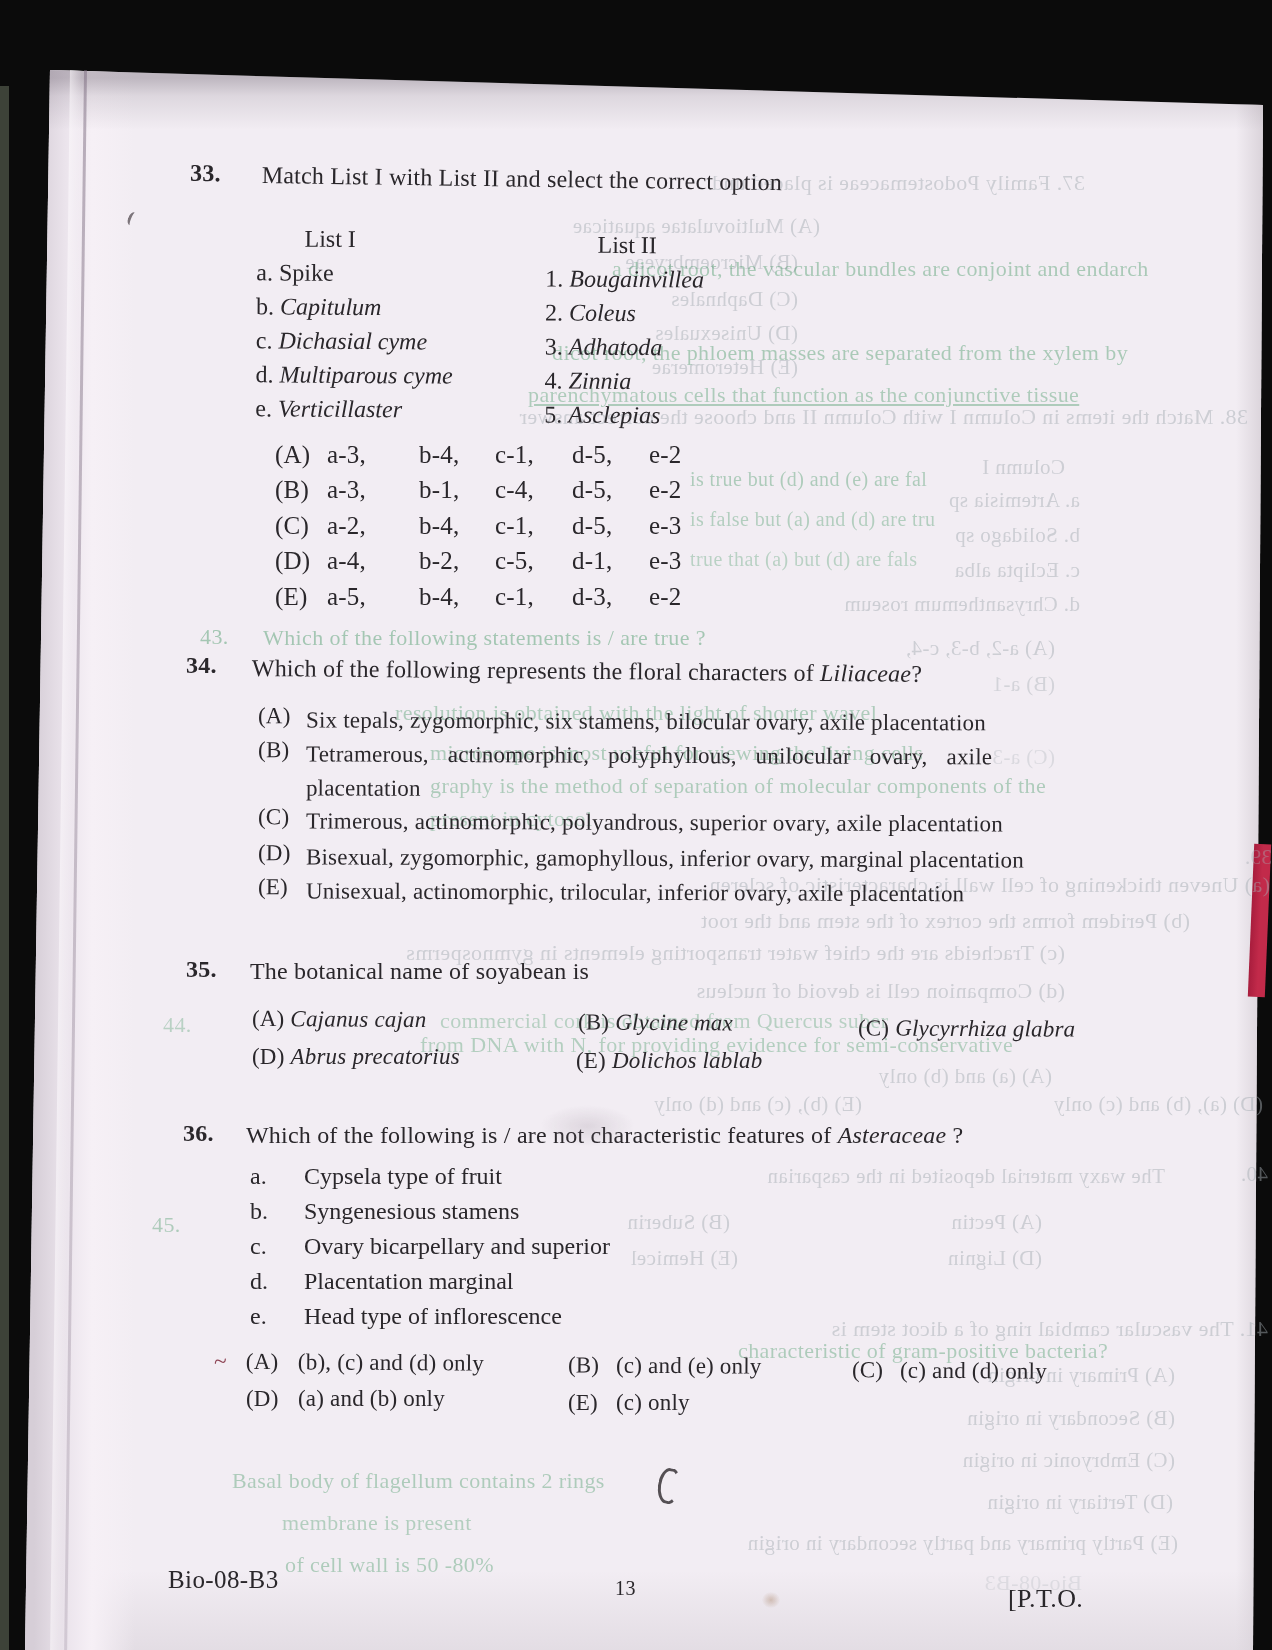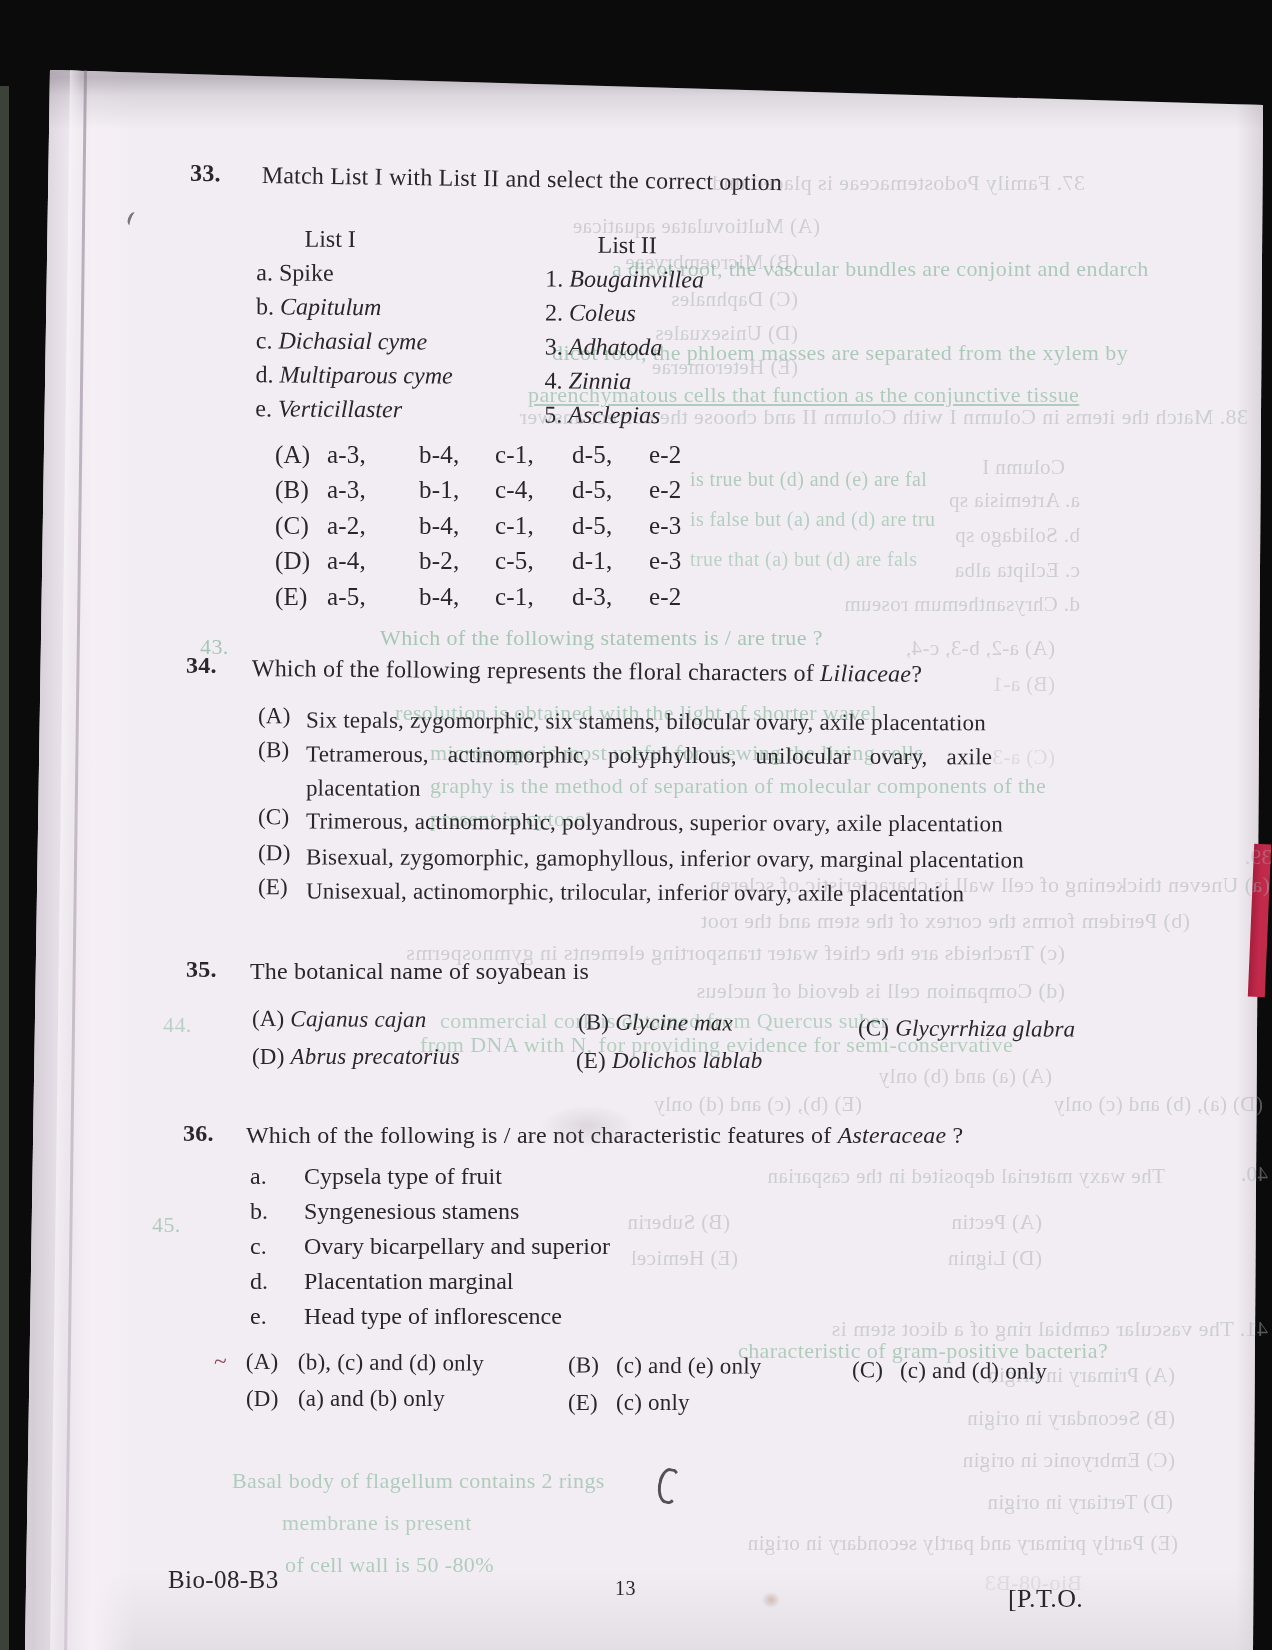--- a/index.html
+++ b/index.html
@@ -122,22 +122,22 @@
       <div class="ghost mir" style="left: 905px; top: 1448px; width: 270px; font-size: 21px;">(C)    Embryonic in origin</div>
       <div class="ghost mir" style="left: 918px; top: 1490px; width: 255px; font-size: 21px;">(D)    Tertiary in origin</div>
       <div class="ghost mir" style="left: 618px; top: 1531px; width: 560px; font-size: 21px;">(E)    Partly primary and partly secondary in origin</div>
       <div class="ghost mir" style="left: 962px; top: 1570px; width: 120px; font-size: 22px; opacity: 0.25;">Bio-08-B3</div>
       <div class="ghost nrm" style="left: 612px; top: 256px; width: 640px; opacity: 0.32;">a dicot root, the vascular bundles are conjoint and endarch</div>
       <div class="ghost nrm" style="left: 552px; top: 340px; width: 700px; opacity: 0.32;">dicot root, the phloem masses are separated from the xylem by</div>
       <div class="ghost nrm" style="left: 528px; top: 382px; width: 680px; opacity: 0.3; text-decoration: underline;">parenchymatous cells that function as the conjunctive tissue</div>
       <div class="ghost nrm" style="left: 690px; top: 468px; width: 330px; font-size: 20px; opacity: 0.3;">is true but (d) and (e) are fal</div>
       <div class="ghost nrm" style="left: 690px; top: 508px; width: 330px; font-size: 20px; opacity: 0.28;">is false but (a) and (d) are tru</div>
       <div class="ghost nrm" style="left: 690px; top: 548px; width: 330px; font-size: 20px; opacity: 0.25;">true that (a) but (d) are fals</div>
-      <div class="ghost nrm" style="left: 200px; top: 624px; width: 40px; opacity: 0.35; margin-top: 10px;">43.</div>
-      <div class="ghost nrm" style="left: 263px; top: 625px; width: 560px; opacity: 0.35; text-align: right;">Which of the following statements is / are true ?</div>
+      <div class="ghost nrm" style="left: 200px; top: 624px; width: 40px; opacity: 0.35;">43.</div>
+      <div class="ghost nrm" style="left: 263px; top: 625px; width: 560px; opacity: 0.35;">Which of the following statements is / are true ?</div>
       <div class="ghost nrm" style="left: 395px; top: 700px; width: 660px; opacity: 0.3;">resolution is obtained with the light of shorter wavel</div>
       <div class="ghost nrm" style="left: 430px; top: 740px; width: 640px; opacity: 0.3;">microscope is most useful for viewing the living cells</div>
       <div class="ghost nrm" style="left: 430px; top: 773px; width: 750px; opacity: 0.3;">graphy is the method of separation of molecular components of the</div>
       <div class="ghost nrm" style="left: 430px; top: 806px; width: 230px; opacity: 0.28;">present in cytosol</div>
       <div class="ghost nrm" style="left: 440px; top: 1008px; width: 540px; opacity: 0.26;">commercial cork is obtained from Quercus suber</div>
       <div class="ghost nrm" style="left: 420px; top: 1032px; width: 660px; opacity: 0.28;">from DNA with N, for providing evidence for semi-conservative</div>
       <div class="ghost nrm" style="left: 163px; top: 1012px; width: 40px; opacity: 0.25;">44.</div>
       <div class="ghost nrm" style="left: 152px; top: 1212px; width: 40px; opacity: 0.3;">45.</div>
       <div class="ghost nrm" style="left: 738px; top: 1338px; width: 420px; opacity: 0.3;">characteristic of gram-positive bacteria?</div>
       <div class="ghost nrm" style="left: 232px; top: 1468px; width: 470px; opacity: 0.3;">Basal body of flagellum contains 2 rings</div>

